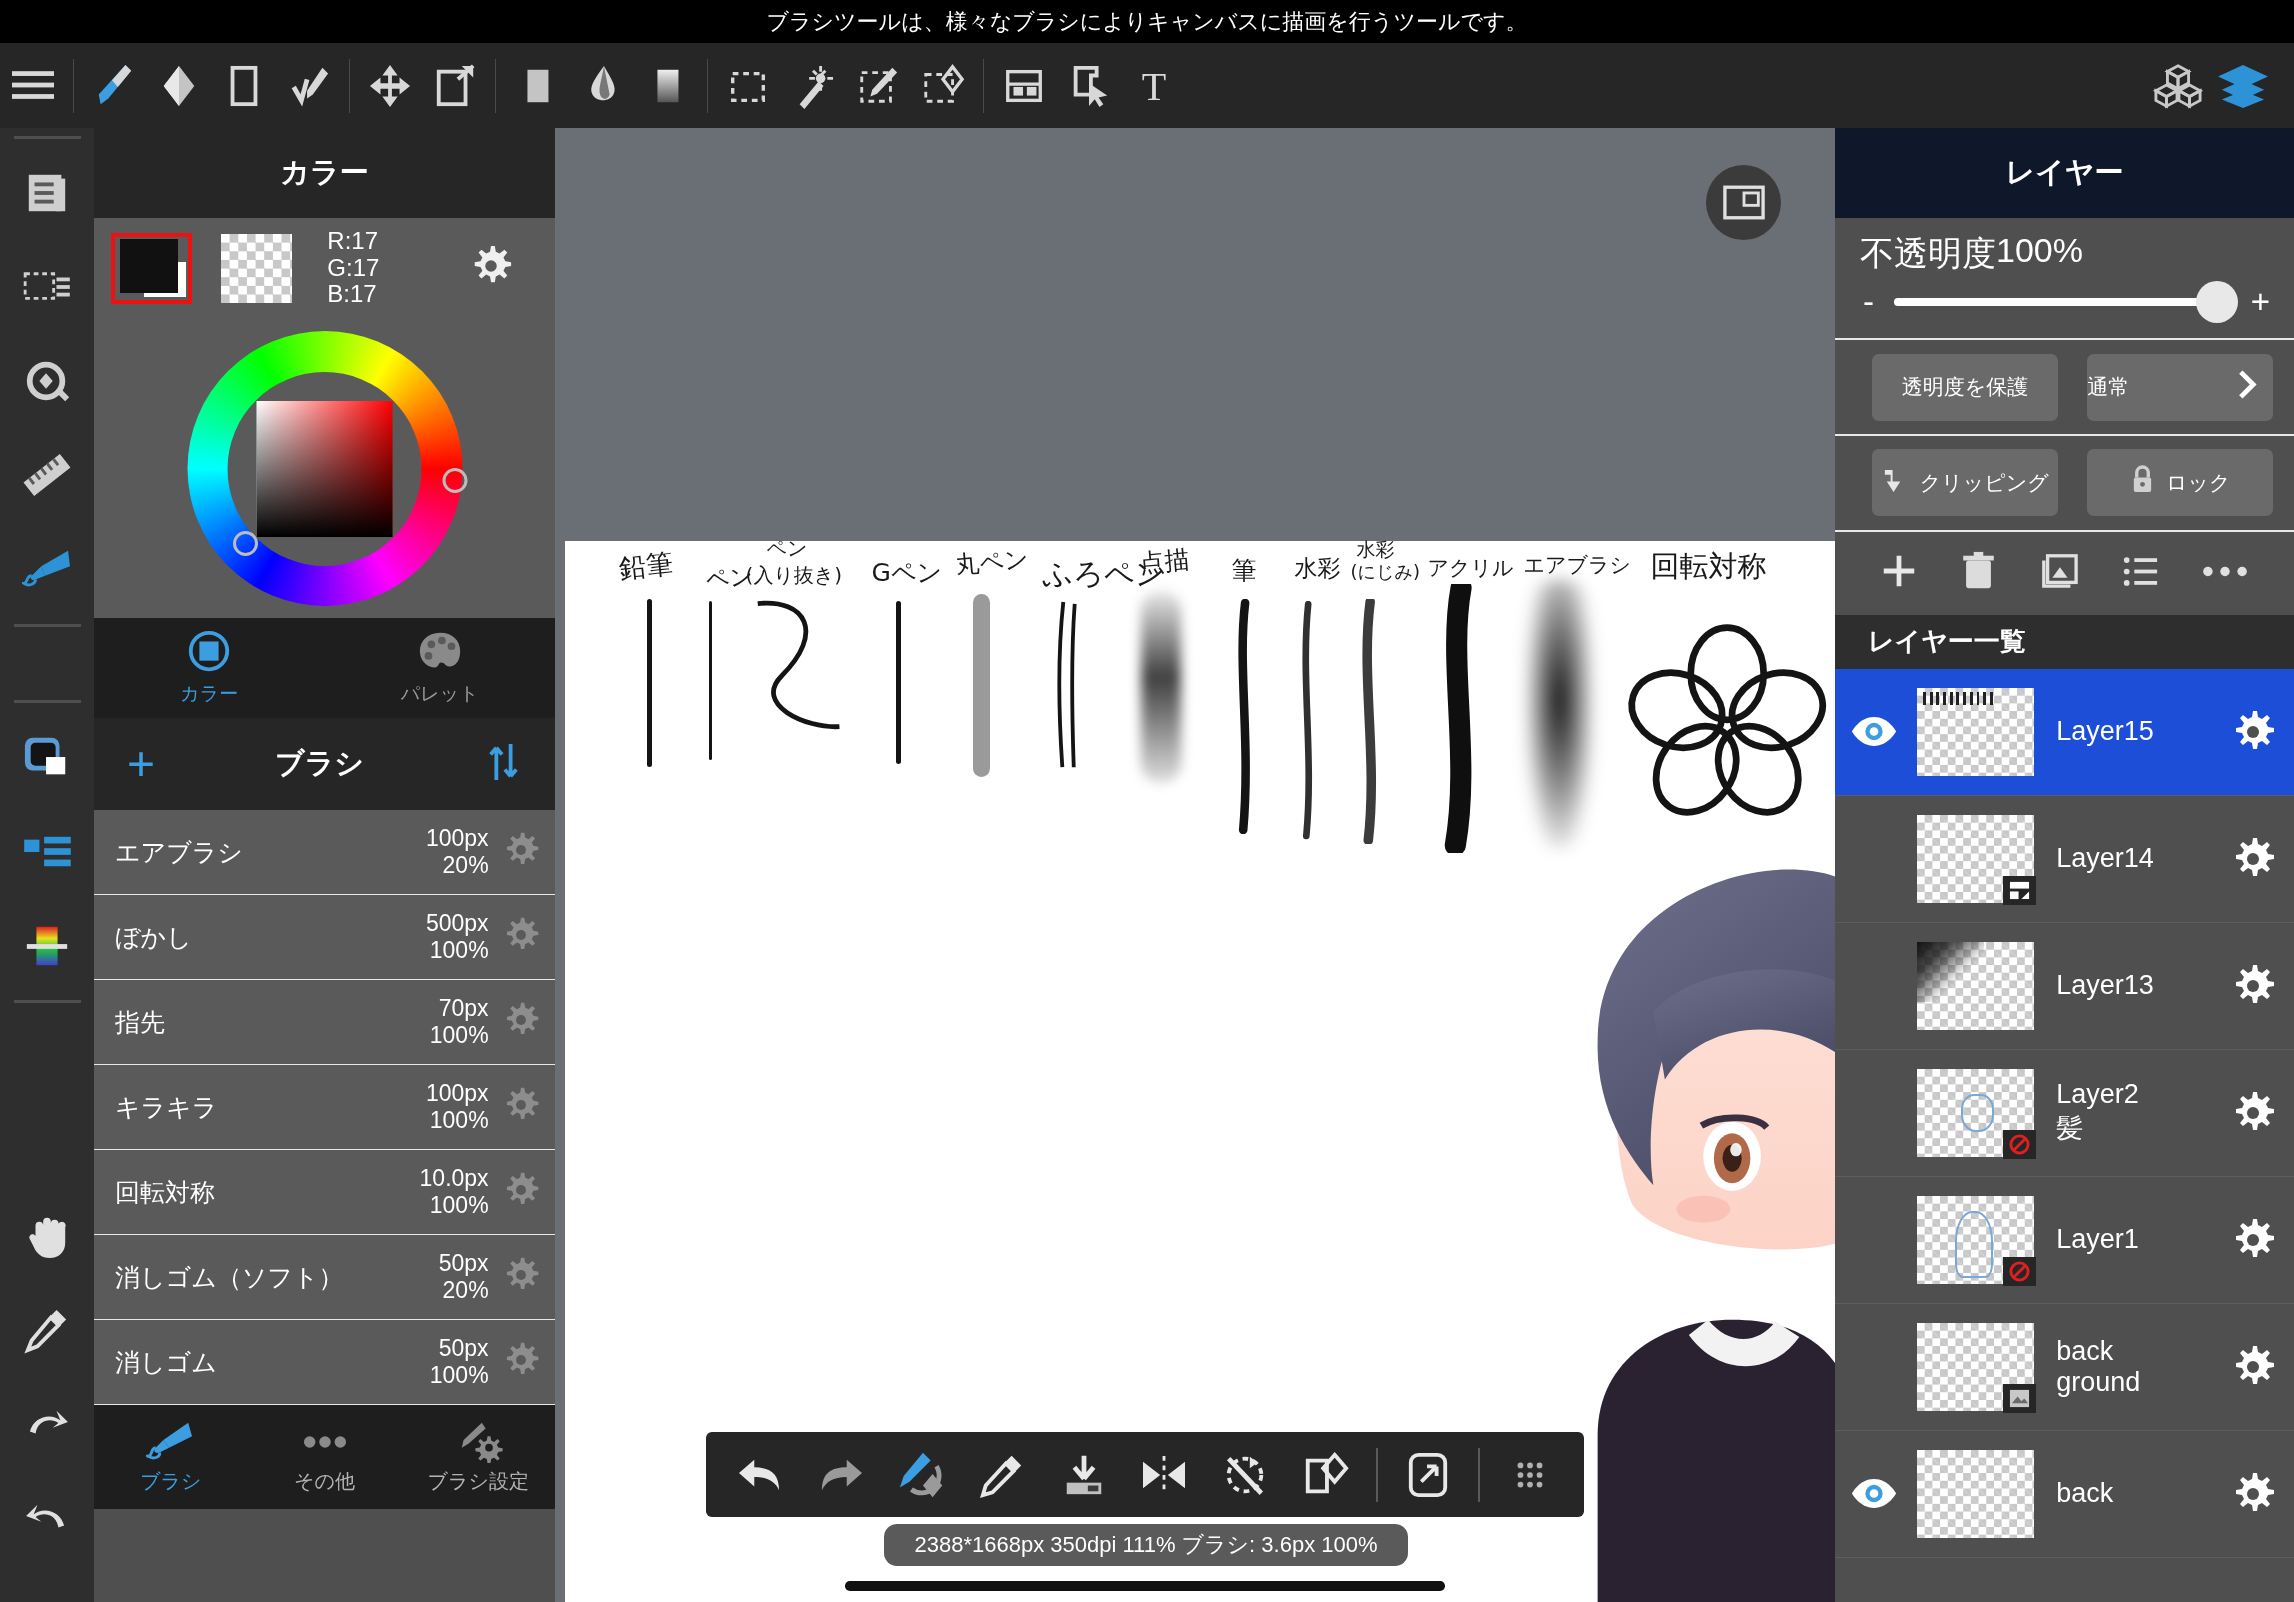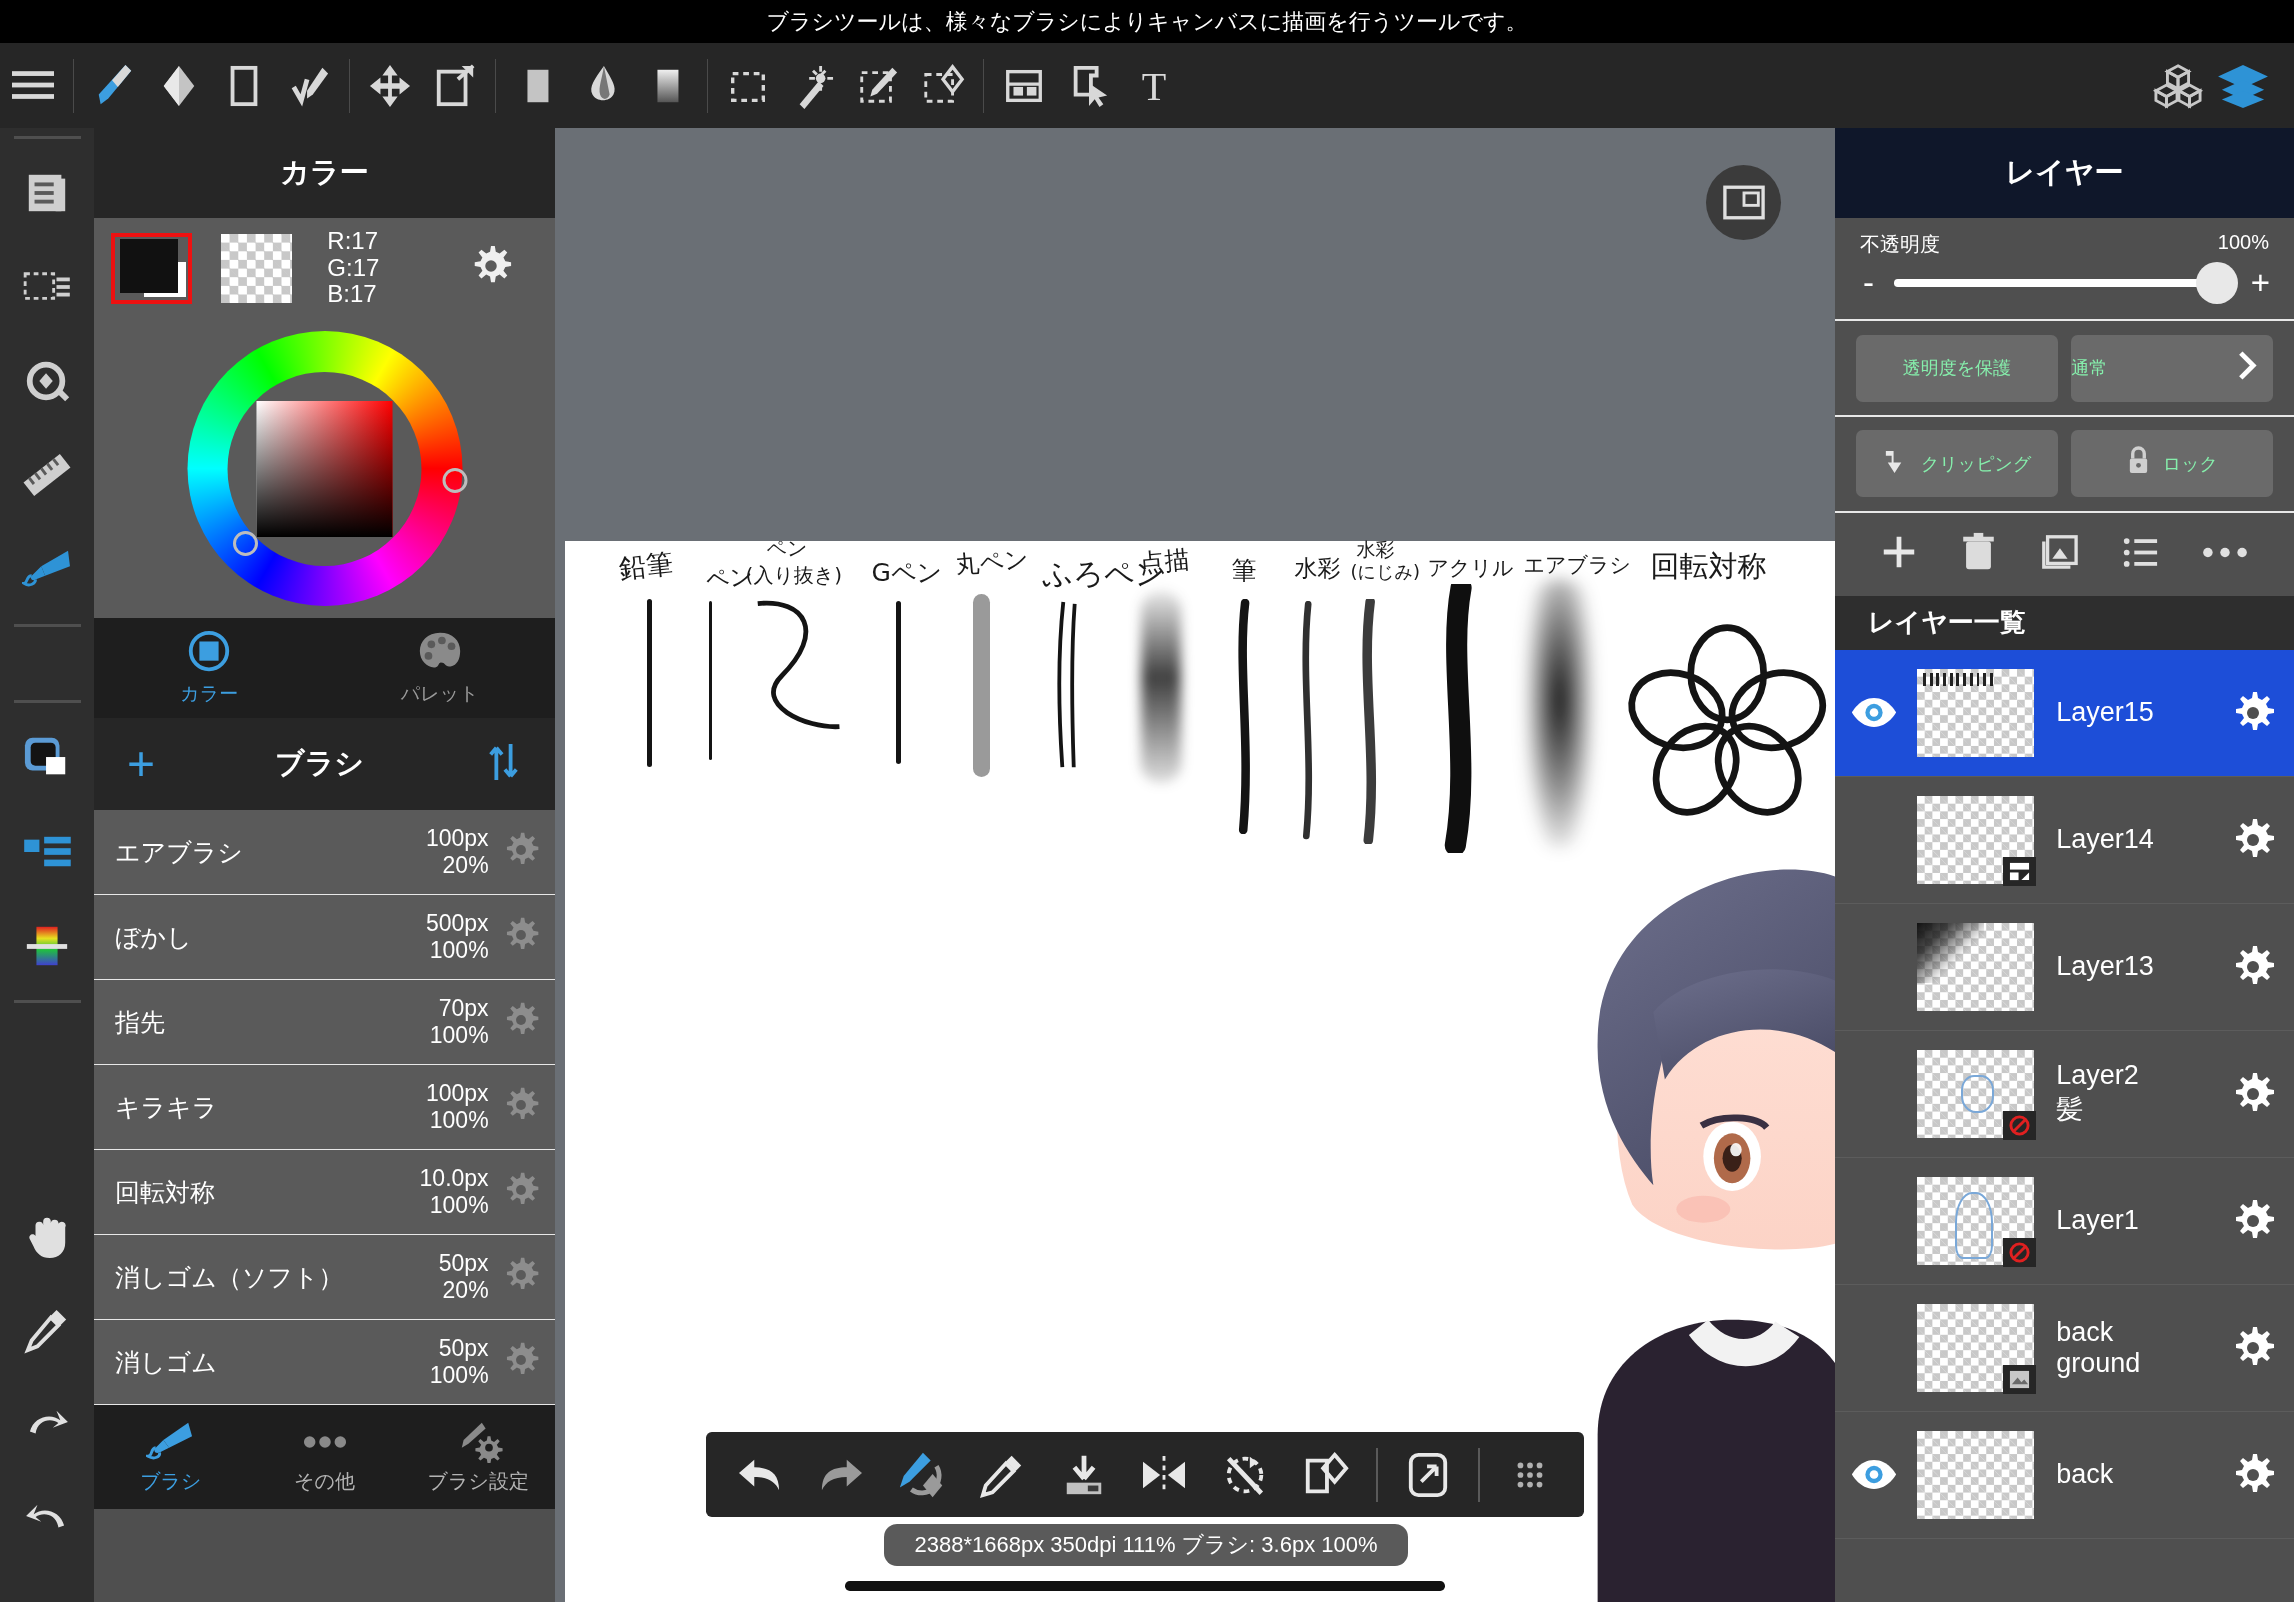--- a/index.html
+++ b/index.html
@@ -148,30 +148,30 @@
     position:absolute; left:845px; top:1580px; width:600px; height:9.6px;
     background:#111; border-radius:4.8px;
   }
 
   
   .rightpanel {
     position:absolute; left:1835px; top:128px; width:459px; height:1475px;
     background:#4f4f4f;
   }
   .rp-header { height:90px; background:#0f172a; color:#fff; display:flex; align-items:center; justify-content:center; font-size:29px; font-weight:bold; }
-  .op-row { padding:13.4px 25px 0 25px; display:flex; justify-content:space-between; color:#fff; font-size:20px; }
+  .op-row { padding:13.4px 25px 0 25px; display:flex; color:#fff; font-size:34px; }
   .slider-row { display:flex; align-items:center; padding:5.8px 21px 17.3px 21px; gap:13.4px; }
   .sld-minus, .sld-plus { color:#fff; font-size:33px; width:25px; text-align:center; }
   .track { position:relative; flex:1; height:7.7px; background:#fff; border-radius:3.8px; }
   .knob { position:absolute; right:-3.8px; top:50%; transform:translateY(-50%); width:42px; height:42px; border-radius:50%; background:#e8e8e8; }
   .divline { height:1.9px; background:#e8e8e8; }
   .btn-row { display:flex; gap:13.4px; padding:13.4px 21px; }
   .rp-btn {
-    flex:1; height:67px; background:#6a6a6a; border-radius:6.7px; color:#86efac;
-    display:flex; align-items:center; justify-content:center; gap:11.5px; font-size:18px; cursor:pointer;
+    flex:1; height:67px; background:#6a6a6a; border-radius:6.7px; color:#ffffff;
+    display:flex; align-items:center; justify-content:center; gap:11.5px; font-size:21px; cursor:pointer;margin-left:16px;
   }
   .icon-row { height:83px; display:flex; align-items:center; justify-content:space-around; padding:0 23px; }
   .layers-title { height:54px; background:#2e2e2e; color:#fff; display:flex; align-items:center; padding-left:33px; font-size:26px; font-weight:bold; }
 
   .layer-list { height:961px; overflow:hidden; }
   .layer-row { height:127px; display:flex; align-items:stretch; border-bottom:1px solid #5c5c5c; background:#4f4f4f; cursor:pointer; }
   .layer-row.selected { background:#1d4ed8; }
   .lr-eye { width:77px; display:flex; align-items:center; justify-content:center; }
   .lr-thumb { width:127px; display:flex; align-items:center; justify-content:center; position:relative; }
   .thumb {

